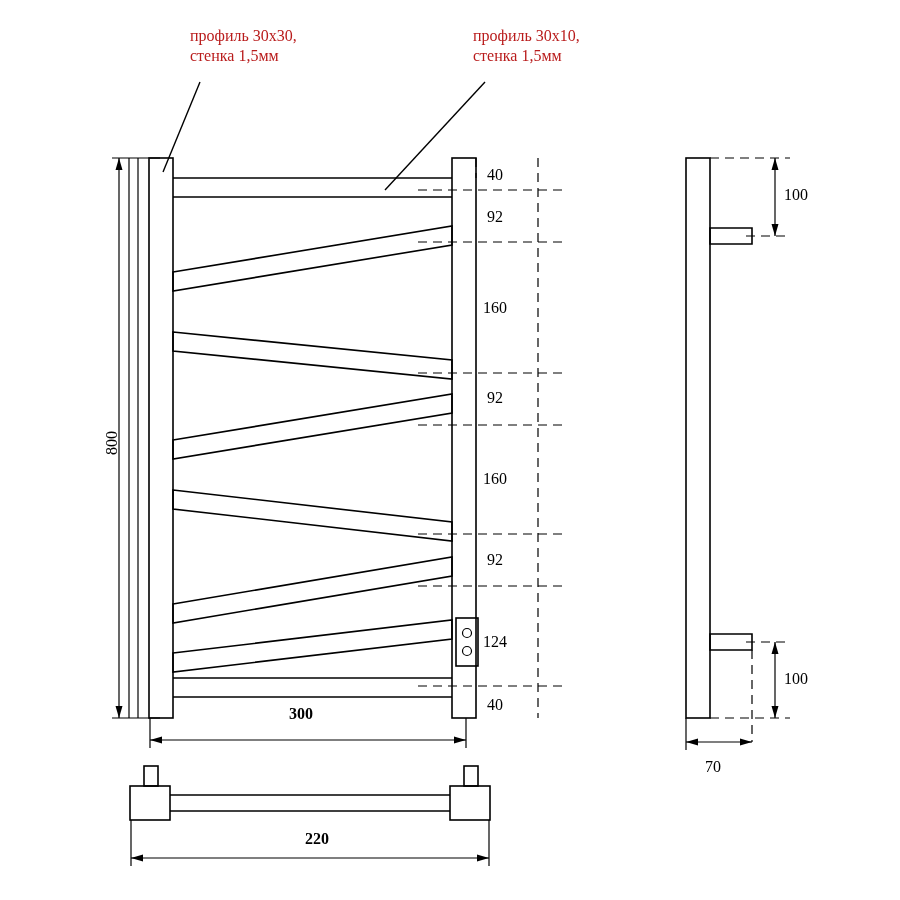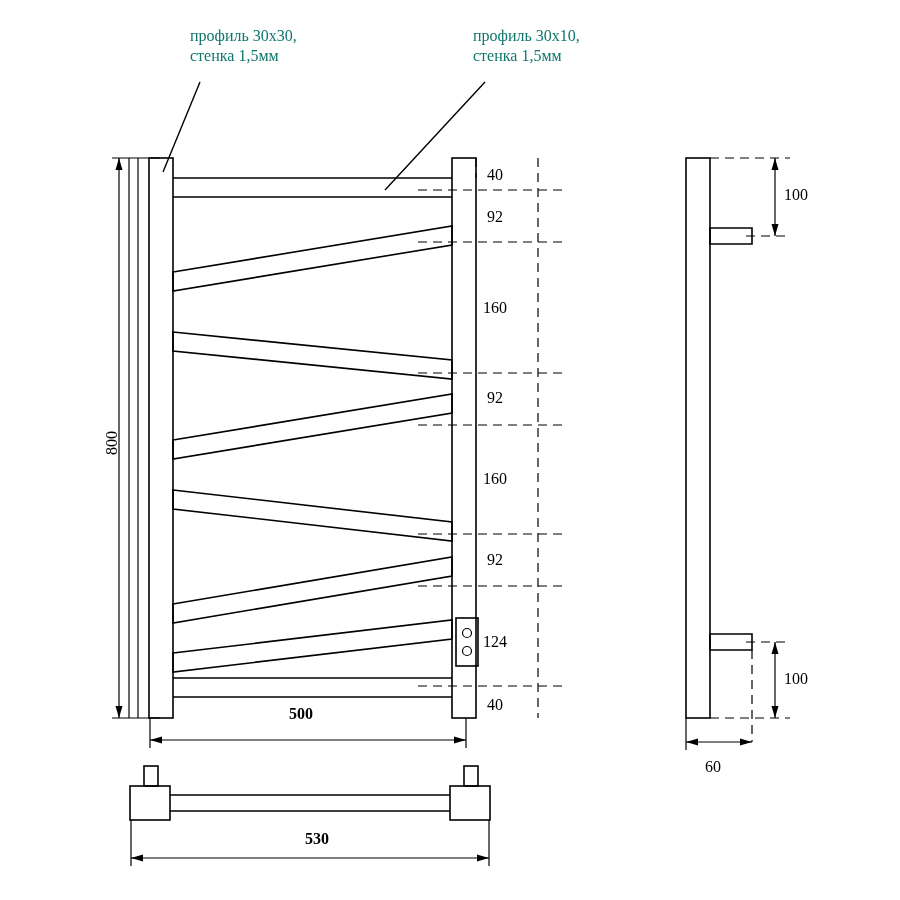--- a/index.html
+++ b/index.html
@@ -16,21 +16,21 @@
     width: 900px;
     height: 900px;
     background: #ffffff;
     overflow: hidden;
   }
   .label {
     position: absolute;
     font-family: "Liberation Serif", serif;
     font-size: 16px;
     line-height: 20px;
-    color: #0f766e;
+    color: #b91c1c;
     white-space: pre;
   }
   .dim {
     position: absolute;
     font-family: "Liberation Serif", serif;
     font-size: 16px;
     color: #000000;
     white-space: pre;
   }
   .dim.vertical {
@@ -205,21 +205,21 @@
 
   <div class="dim" style="left:487px; top:166px;">40</div>
   <div class="dim" style="left:487px; top:208px;">92</div>
   <div class="dim" style="left:483px; top:299px;">160</div>
   <div class="dim" style="left:487px; top:389px;">92</div>
   <div class="dim" style="left:483px; top:470px;">160</div>
   <div class="dim" style="left:487px; top:551px;">92</div>
   <div class="dim" style="left:483px; top:633px;text-align:right;">124</div>
   <div class="dim" style="left:487px; top:696px;">40</div>
 
-  <div class="dim" style="left:289px; top:705px; font-weight:bold;">500</div>
+  <div class="dim" style="left:289px; top:705px; font-weight:bold;">300</div>
 
   <div class="dim" style="left:784px; top:186px;">100</div>
   <div class="dim" style="left:784px; top:670px;">100</div>
-  <div class="dim" style="left:705px; top:758px;">60</div>
-
-  <div class="dim" style="left:305px; top:830px; font-weight:bold;">530</div>
+  <div class="dim" style="left:705px; top:758px;">70</div>
+
+  <div class="dim" style="left:305px; top:830px; font-weight:bold;">220</div>
 
 </div>
 
 </body></html>

